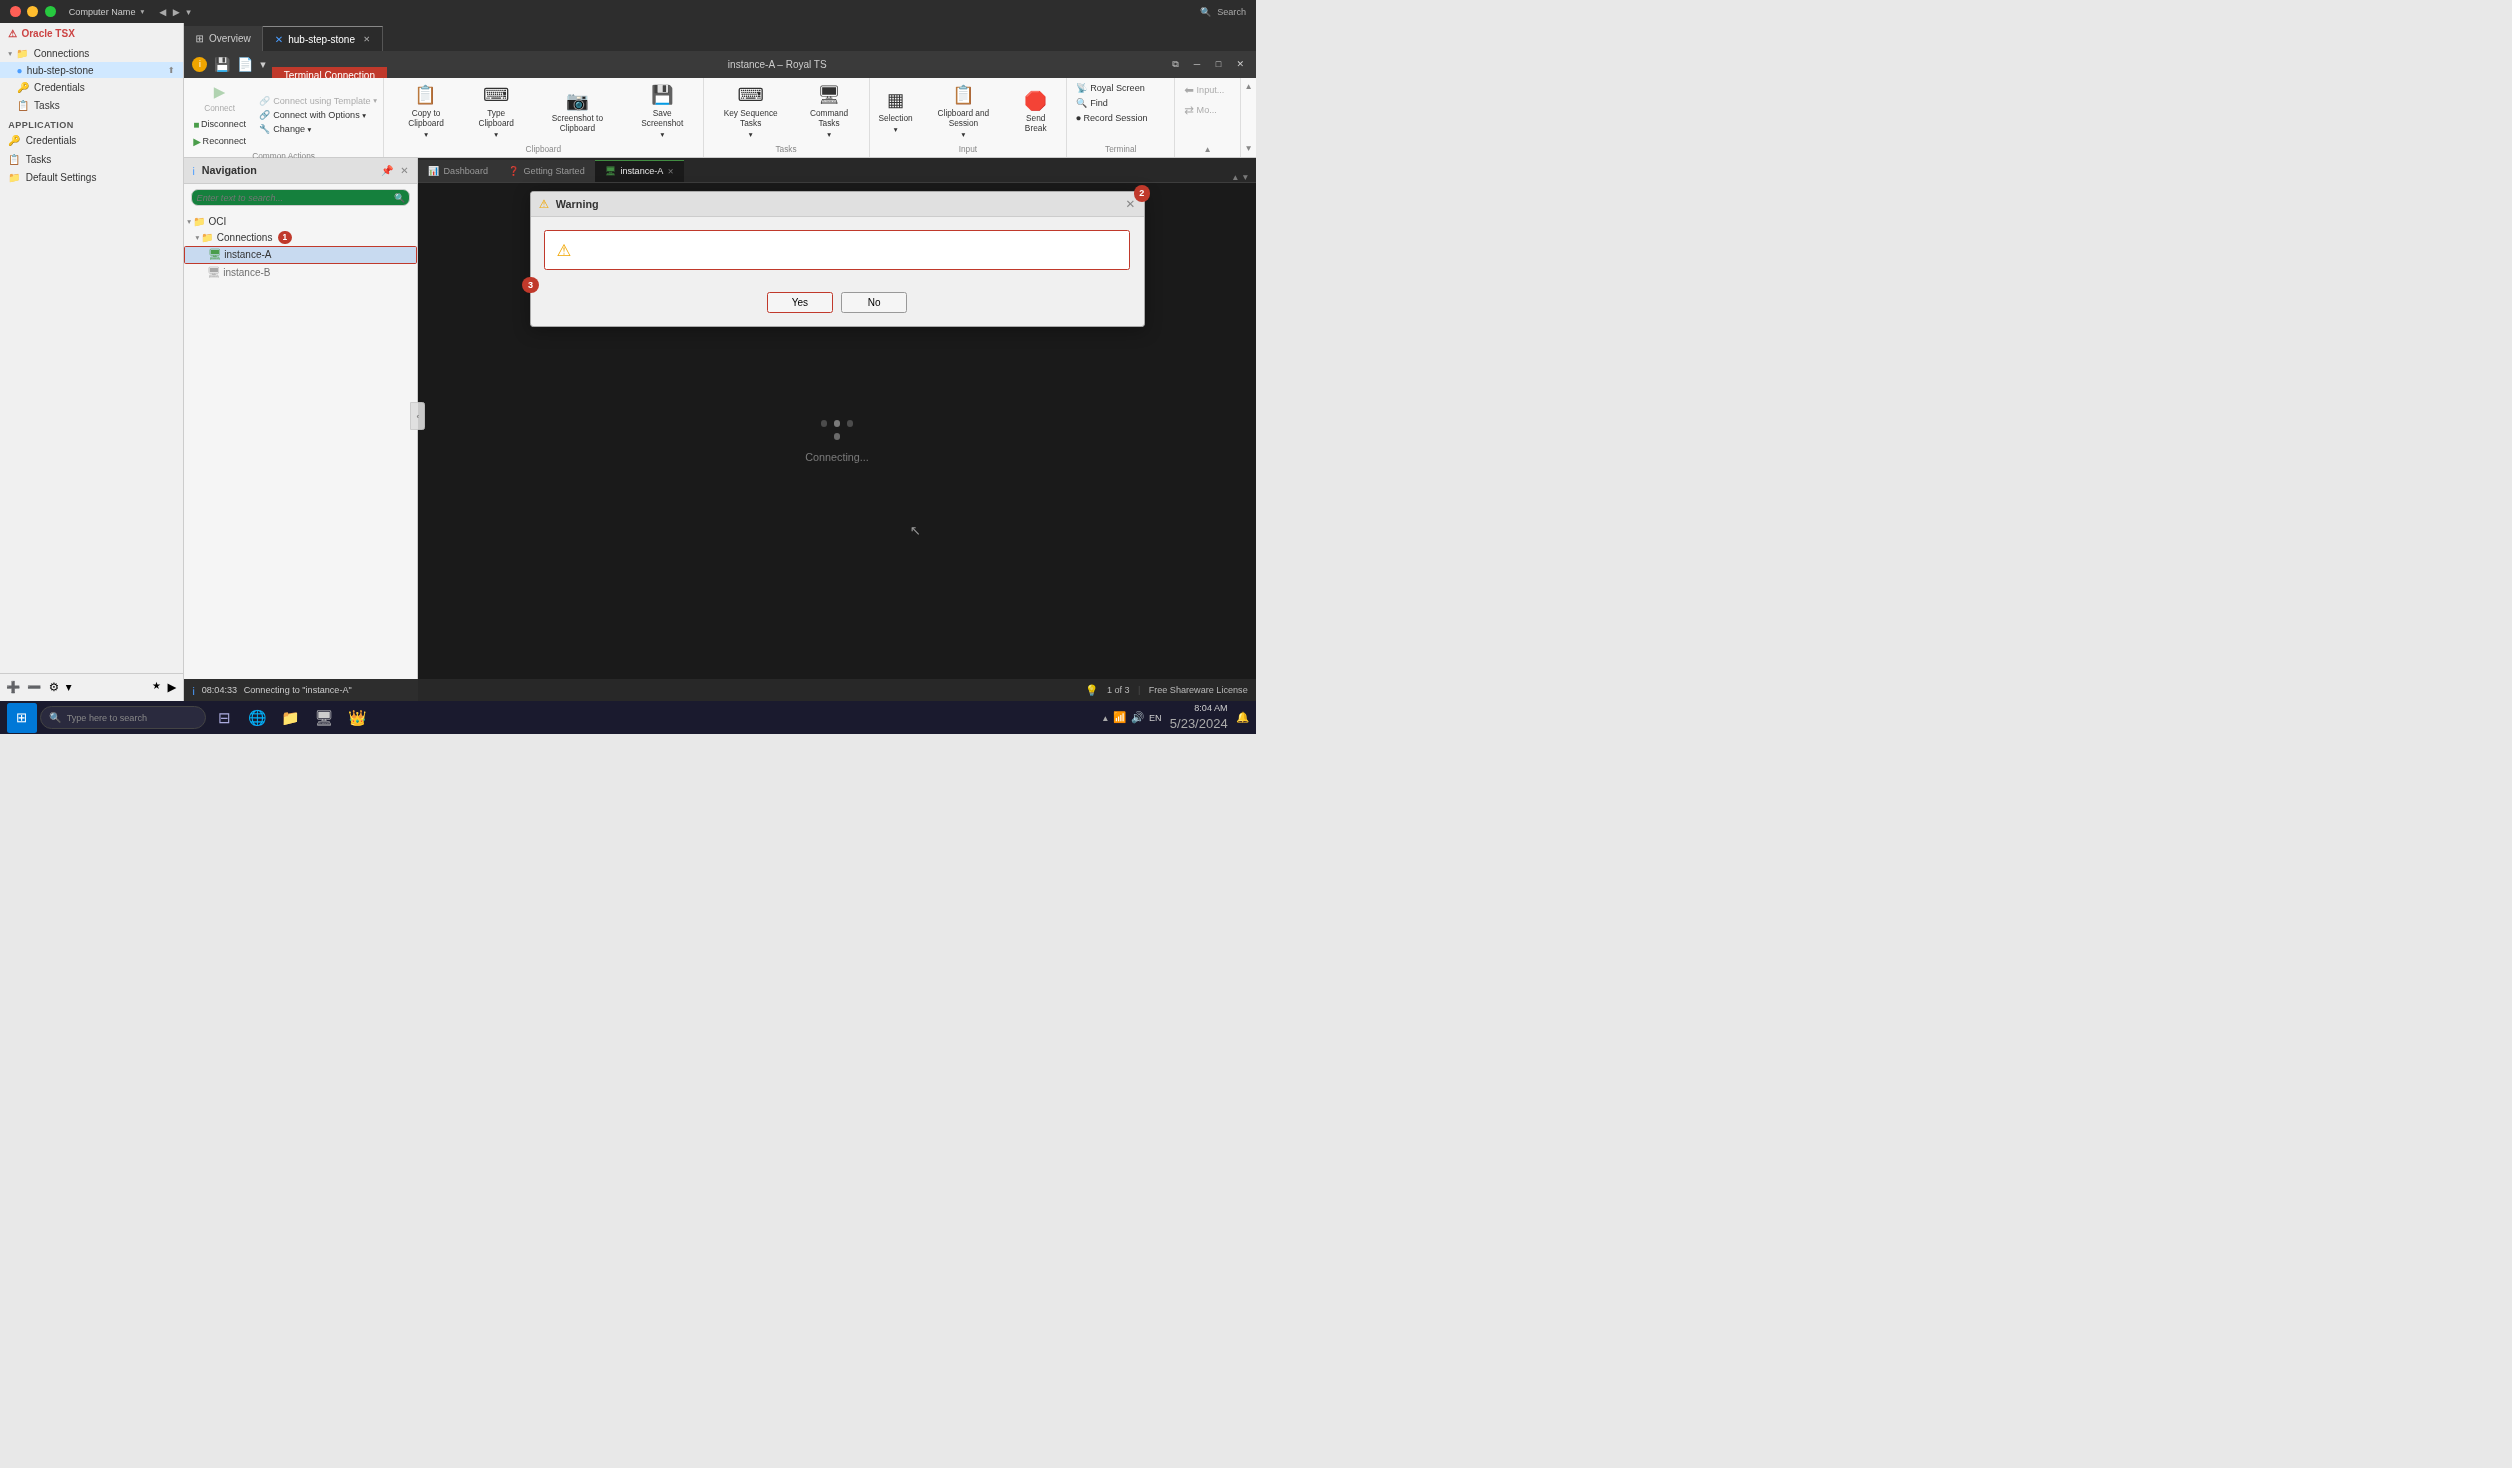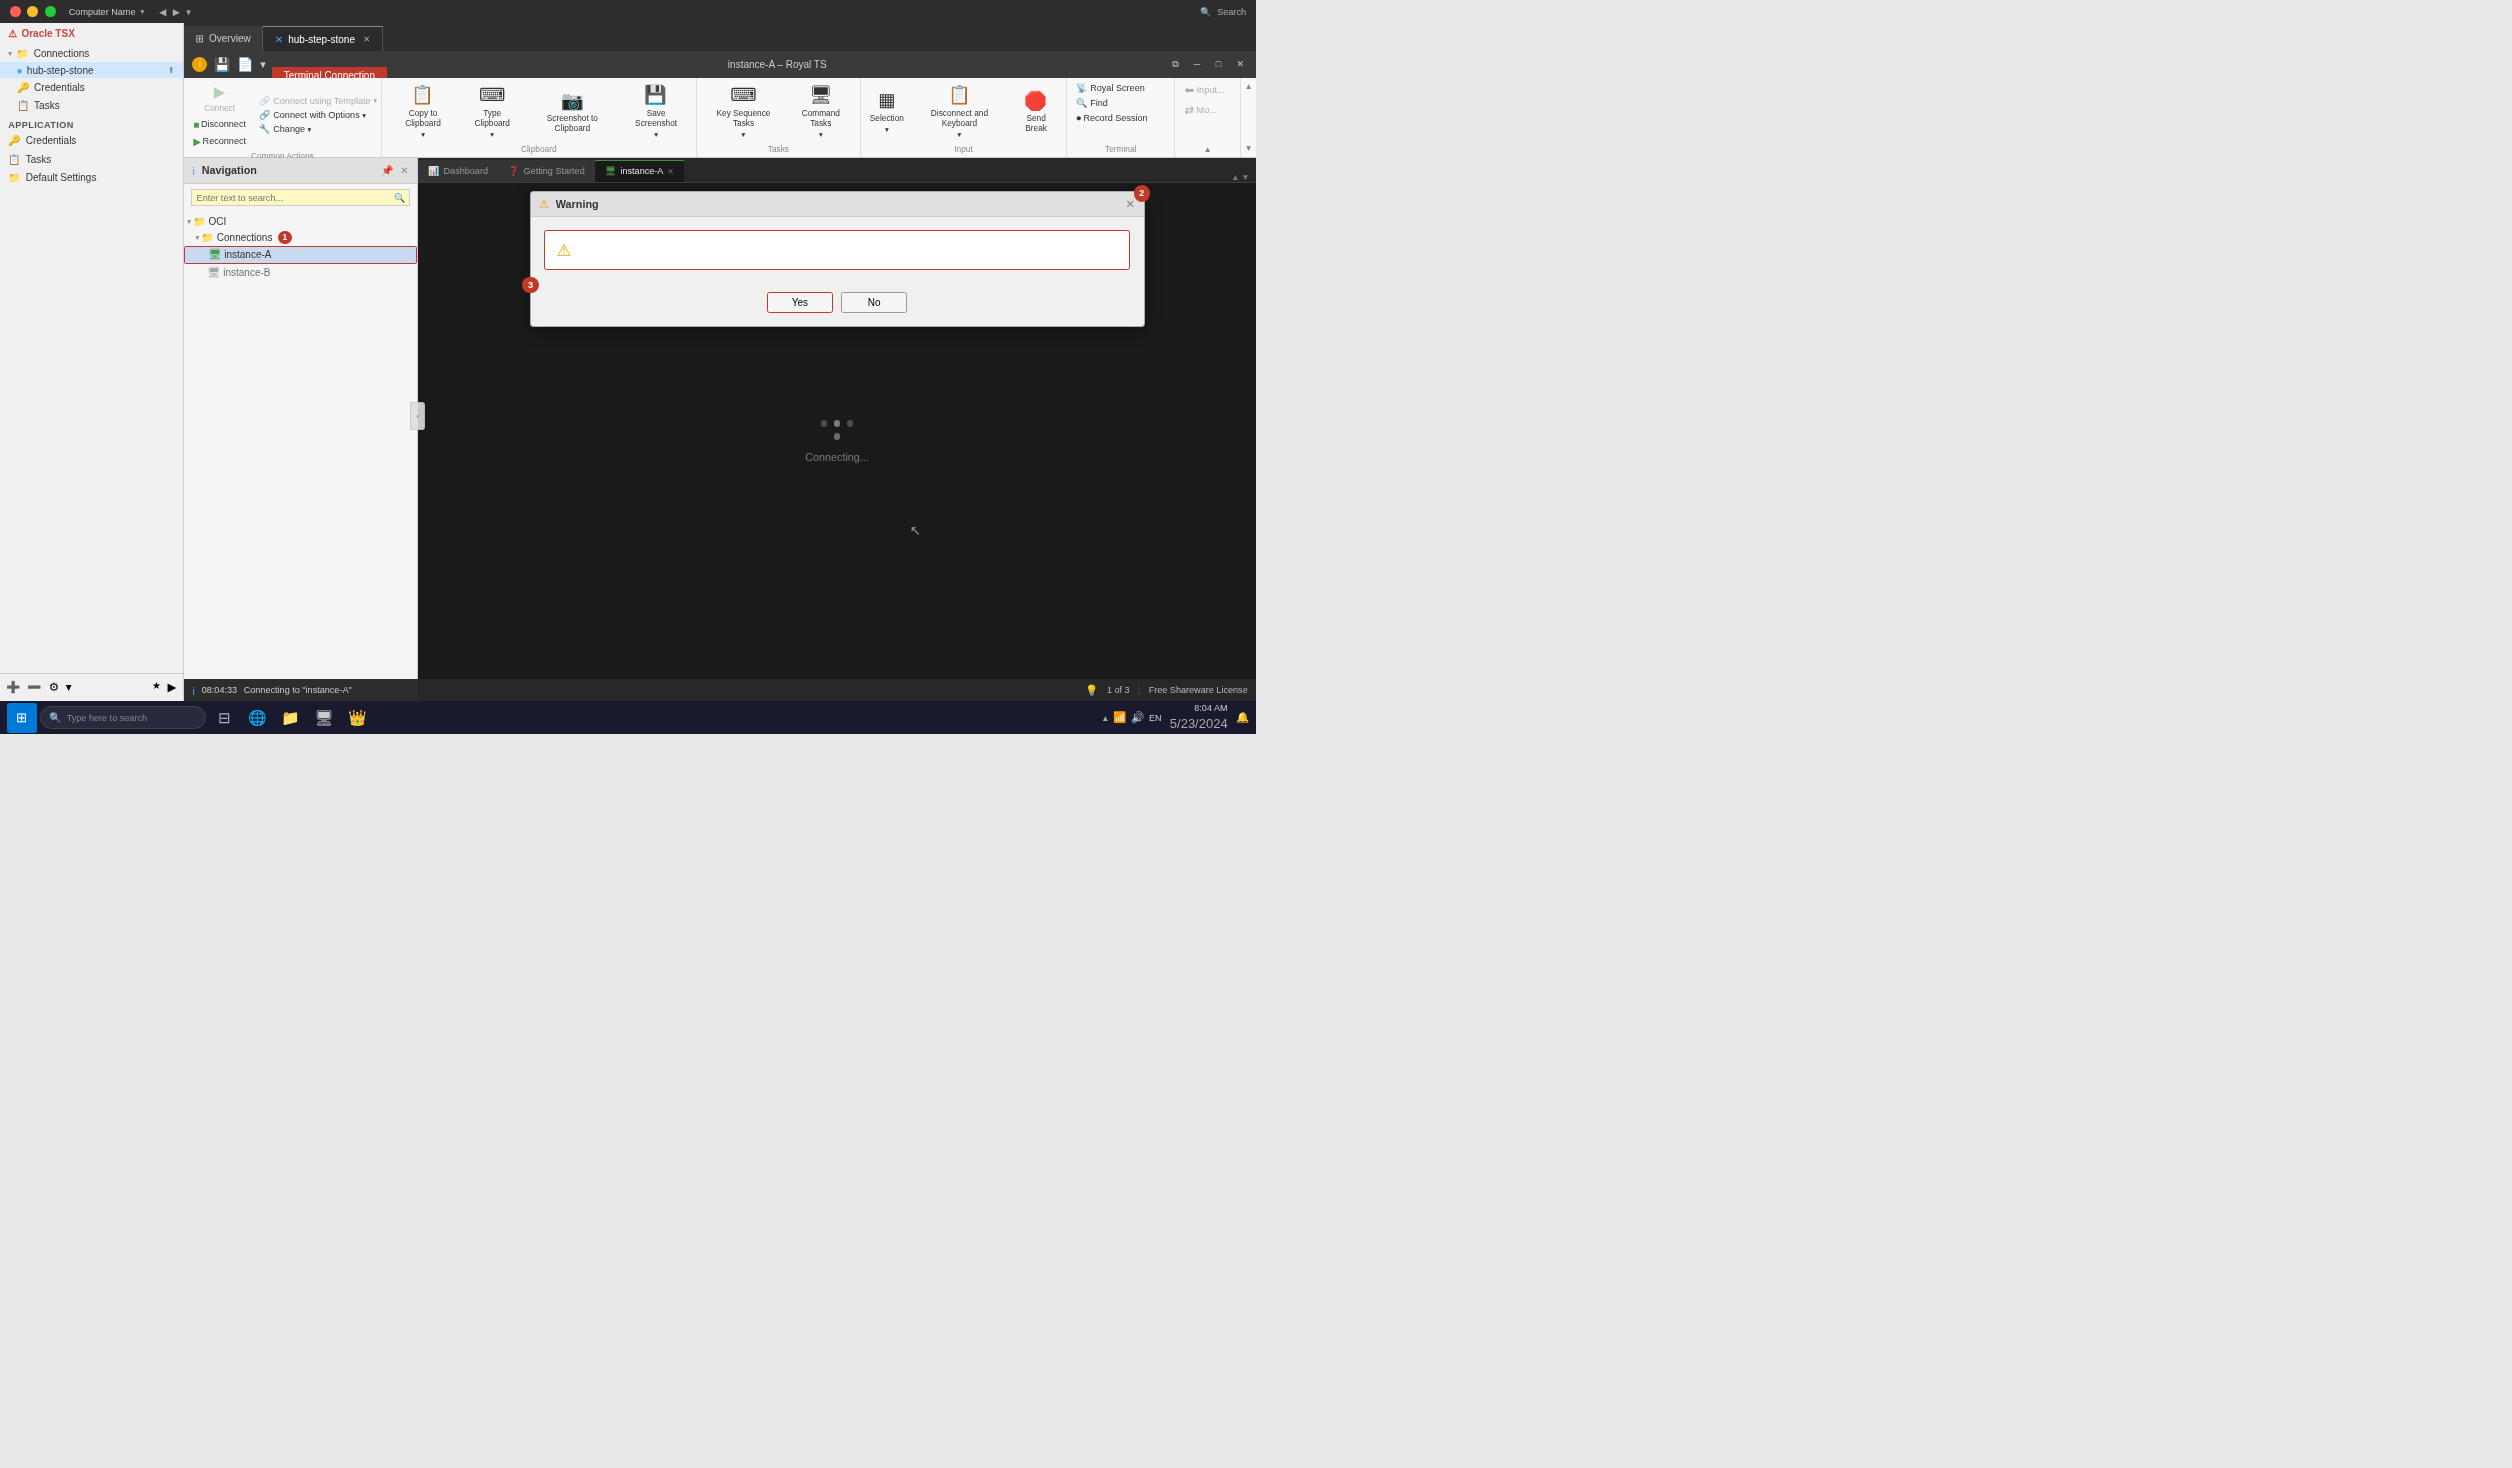--- a/index.html
+++ b/index.html
@@ -238,23 +238,24 @@
     }
     .nav-title { font-size: 10.8px; font-weight: 600; color: #333; flex: 1; }
     .nav-search {
       margin: 5px 6.6px;
       position: relative;
     }
     .nav-search input {
       width: 100%;
       padding: 2.5px 20px 2.5px 5px;
       border: 0.8px solid #ccc;
-      border-radius: 0;
+      border-radius: 7px;
       font-size: 9.1px;
-      background: #fef9c3;
+      background: #15803d;
+      font-style: italic;
     }
     .nav-search-icon { position: absolute; right: 5px; top: 50%; transform: translateY(-50%); font-size: 9.1px; color: #888; }
     .nav-tree { flex: 1; overflow-y: auto; padding: 3.3px 0; }
     .tree-item {
       display: flex;
       align-items: center;
       padding: 1.7px 3.3px;
       cursor: pointer;
       gap: 2.5px;
       font-size: 10px;
@@ -637,21 +638,21 @@
 
     <div class="ribbon-group" style="min-width:141px;">
       <div class="ribbon-buttons">
         <div class="ribbon-btn">
           <span style="font-size:18.3px;">▦</span>
           <span>Selection</span>
           <span style="font-size:7.5px;">▾</span>
         </div>
         <div class="ribbon-btn">
           <span style="font-size:18.3px;">📋</span>
-          <span>Disconnect and Keyboard</span>
+          <span>Clipboard and Session</span>
           <span style="font-size:7.5px;">▾</span>
         </div>
         <div class="ribbon-btn">
           <span style="font-size:18.3px;color:#c0392b;">🛑</span>
           <span>Send Break</span>
         </div>
       </div>
       <div class="ribbon-group-title">Input</div>
     </div>
 

